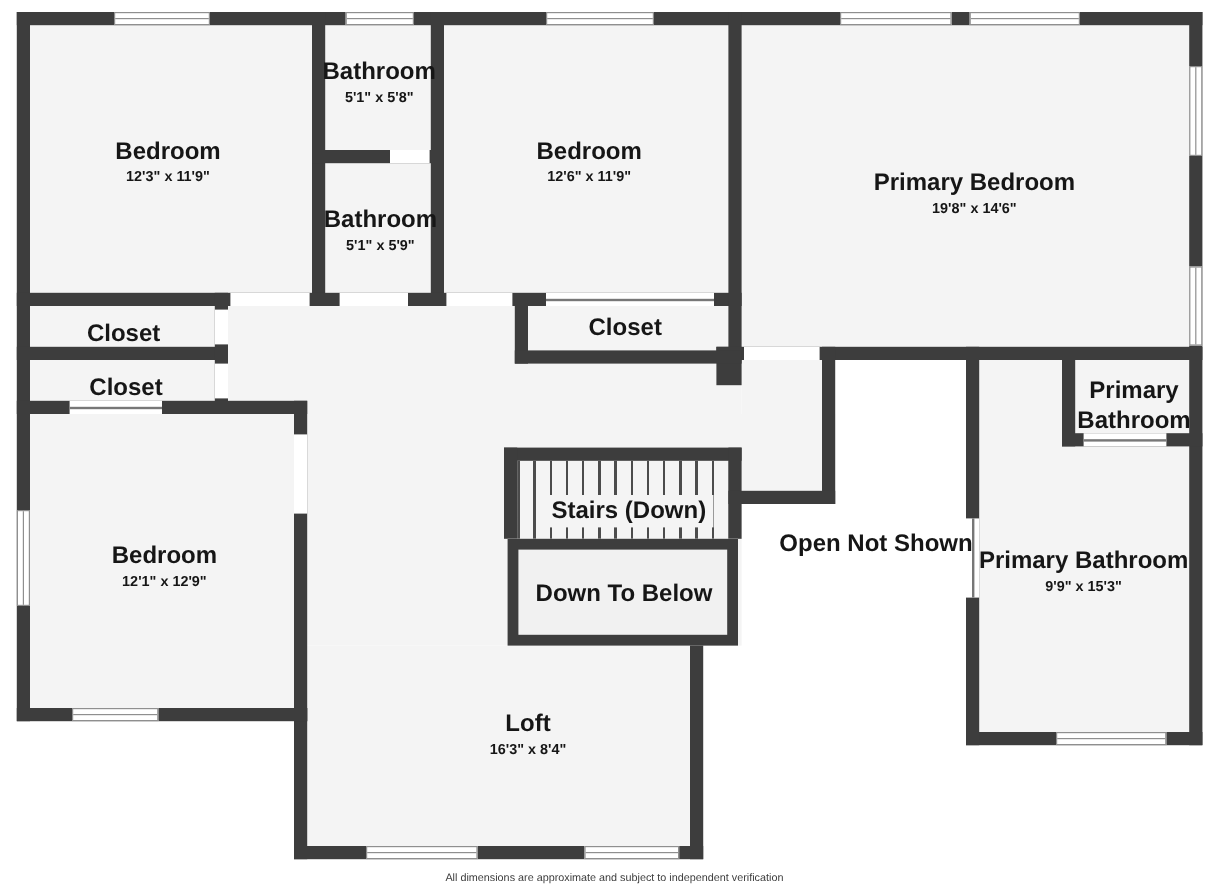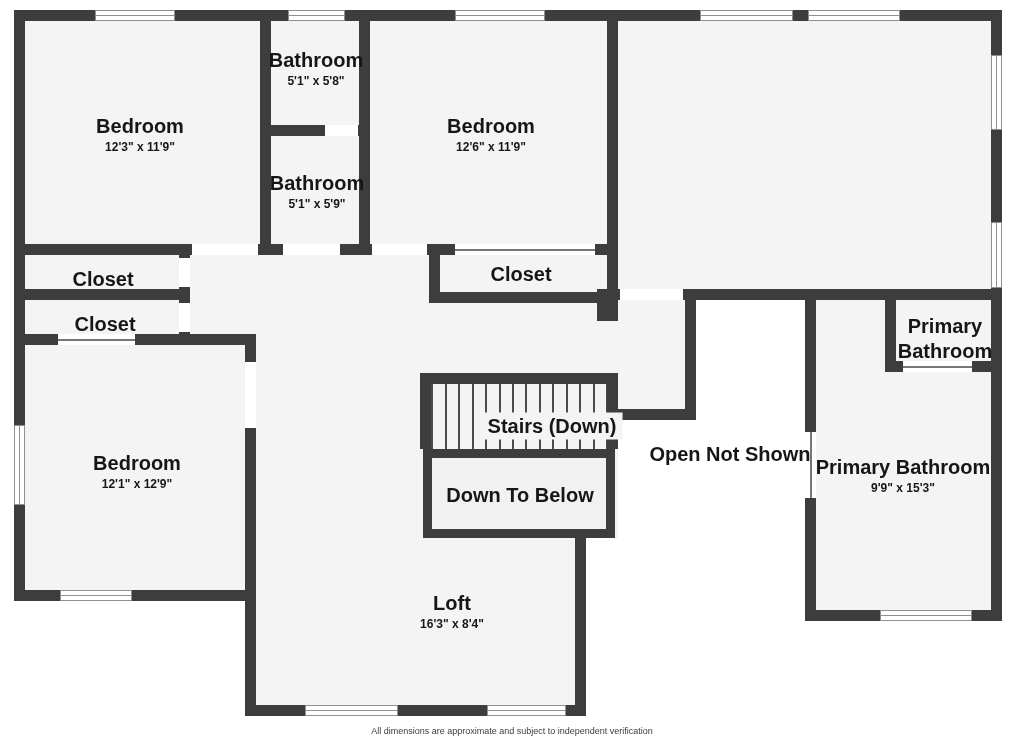--- a/index.html
+++ b/index.html
@@ -106,48 +106,52 @@
     <span class="dm">5'1" x 5'8"</span>
   </div>
   <div class="label" style="left:317px;top:192px">
     <span class="nm">Bathroom</span>
     <span class="dm">5'1" x 5'9"</span>
   </div>
   <div class="label" style="left:491px;top:135px">
     <span class="nm">Bedroom</span>
     <span class="dm">12'6" x 11'9"</span>
   </div>
+  <div class="label" style="left:812px;top:161px">
+    <span class="nm">Primary Bedroom</span>
+    <span class="dm">19'8" x 14'6"</span>
+  </div>
   <div class="label" style="left:103px;top:279px">
     <span class="nm">Closet</span>
   </div>
   <div class="label" style="left:105px;top:324px">
     <span class="nm">Closet</span>
   </div>
   <div class="label" style="left:521px;top:274px">
     <span class="nm">Closet</span>
   </div>
   <div class="label" style="left:137px;top:472px">
     <span class="nm">Bedroom</span>
     <span class="dm">12'1" x 12'9"</span>
   </div>
-  <div class="label" style="left:552px;top:426px">
+  <div class="label" style="left:524px;top:426px">
     <span class="nm masked">Stairs (Down)</span>
   </div>
   <div class="label" style="left:520px;top:495px">
     <span class="nm">Down To Below</span>
   </div>
   <div class="label" style="left:730px;top:454px">
     <span class="nm">Open Not Shown</span>
   </div>
   <div class="label wrap" style="left:945px;top:339px">
     <span class="nm">Primary Bathroom</span>
   </div>
   <div class="label" style="left:903px;top:476px">
     <span class="nm">Primary Bathroom</span>
     <span class="dm">9'9" x 15'3"</span>
   </div>
-  <div class="label" style="left:452px;top:612px">
+  <div class="label" style="left:440px;top:612px">
     <span class="nm">Loft</span>
     <span class="dm">16'3" x 8'4"</span>
   </div>
 
   <div class="disclaimer">All dimensions are approximate and subject to independent verification</div>
 </div>
 
 </body></html>

